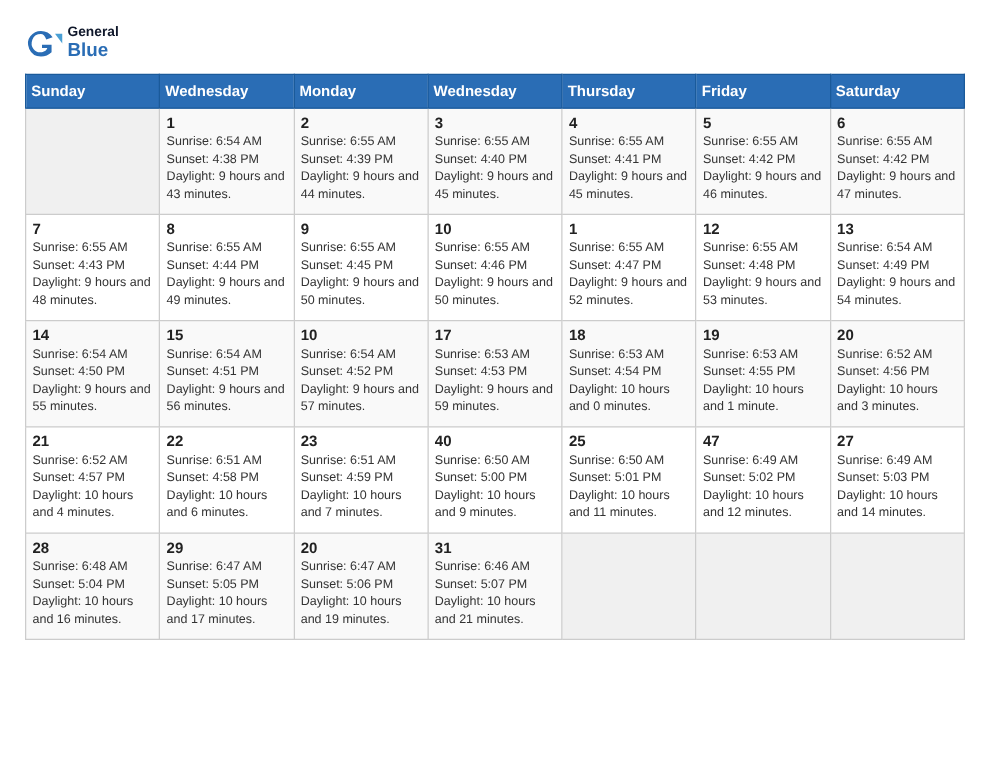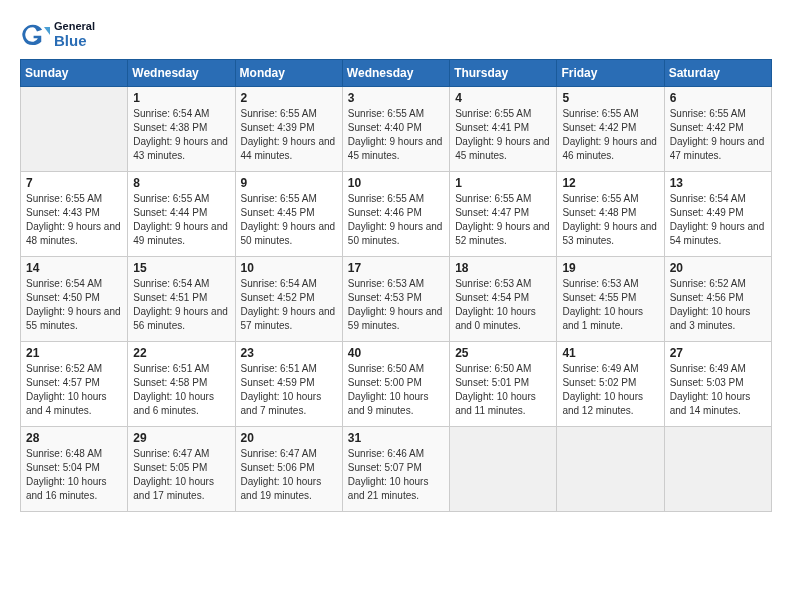--- a/index.html
+++ b/index.html
@@ -208,21 +208,21 @@
         </td>
         <td>
           <div class="day-number">40</div>
           <div class="day-info">Sunrise: 6:50 AM<br>Sunset: 5:00 PM<br>Daylight: 10 hours and 9 minutes.</div>
         </td>
         <td>
           <div class="day-number">25</div>
           <div class="day-info">Sunrise: 6:50 AM<br>Sunset: 5:01 PM<br>Daylight: 10 hours and 11 minutes.</div>
         </td>
         <td>
-          <div class="day-number">41</div>
+          <div class="day-number">47</div>
           <div class="day-info">Sunrise: 6:49 AM<br>Sunset: 5:02 PM<br>Daylight: 10 hours and 12 minutes.</div>
         </td>
         <td>
           <div class="day-number">27</div>
           <div class="day-info">Sunrise: 6:49 AM<br>Sunset: 5:03 PM<br>Daylight: 10 hours and 14 minutes.</div>
         </td>
       </tr>
       <tr>
         <td>
           <div class="day-number">28</div>

